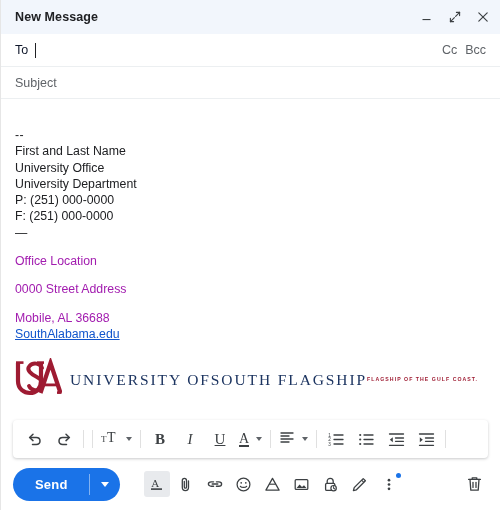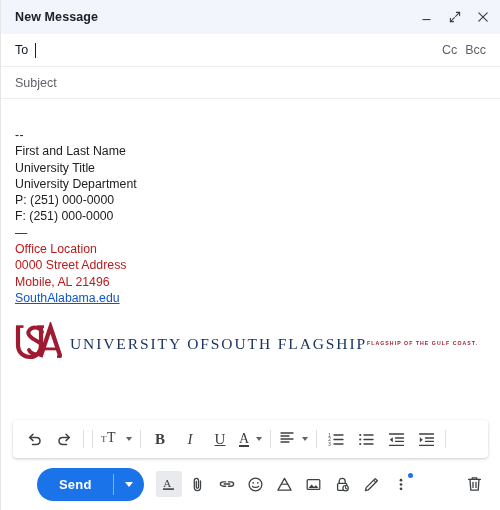--- a/index.html
+++ b/index.html
@@ -114,21 +114,21 @@
   .sig-sep {
     color: #202124;
     letter-spacing: .5px;
   }
   .sig-line { white-space: nowrap; }
   .sig-dash {
     color: #202124;
     font-size: 12.3px;
     letter-spacing: 0;
   }
-  .sig-blue { color: #b91c1c; }
+  .sig-blue { color: #a21caf; margin-top: 12px; }
   .sig-link {
     color: #1155cc;
     text-decoration: underline;
     cursor: pointer;
   }
 
   
   .usa-logo {
     margin-top: 16px;
     display: flex;
@@ -227,22 +227,21 @@
   .tb-color-a{ font-family: "Liberation Serif", serif; font-size: 14px; color:#3c4043; border-bottom:2px solid #3c4043; line-height:13px;}
 
   
   .bottom-bar {
     height: 52px;
     min-height: 52px;
     display: flex;
     align-items: center;
     padding: 0 12px;
     box-sizing: border-box;
-    gap: 0;
-    margin-left: 24px;
+    gap: 12px;
   }
   .send-group {
     display: flex;
     align-items: stretch;
     background: #1a73e8;
     border-radius: 18px;
     height: 33px;
     overflow: hidden;
     cursor: pointer;
   }
@@ -354,28 +353,28 @@
     </span>
   </div>
 
   <div class="field-row subject-row">
     <span class="subject-placeholder">Subject</span>
   </div>
 
   <div class="compose-body">
     <div class="sig-sep">--</div>
     <div class="sig-line">First and Last Name</div>
-    <div class="sig-line">University Title</div>
+    <div class="sig-line">University Office</div>
     <div class="sig-line">University Department</div>
     <div class="sig-line">P: (251) 000-0000</div>
     <div class="sig-line">F: (251) 000-0000</div>
     <div class="sig-dash">—</div>
     <div class="sig-line sig-blue">Office Location</div>
     <div class="sig-line sig-blue">0000 Street Address</div>
-    <div class="sig-line sig-blue">Mobile, AL 21496</div>
+    <div class="sig-line sig-blue">Mobile, AL 36688</div>
     <div class="sig-line"><span class="sig-link">SouthAlabama.edu</span></div>
 
     <div class="usa-logo">
       <div class="usa-mark">
         <svg width="47" height="40" viewBox="0 0 47 40">
 
           <path d="M3 5 L3 23 C3 31 9 35 15 35 C21 35 26 31 26 23 L26 5" fill="none" stroke="#9E1B32" stroke-width="4.2" stroke-linecap="butt"></path>
           <rect x="1" y="3.3" width="7.5" height="2.6" fill="#9E1B32"></rect>
           <rect x="22" y="3.3" width="7" height="2.6" fill="#9E1B32"></rect>
 

